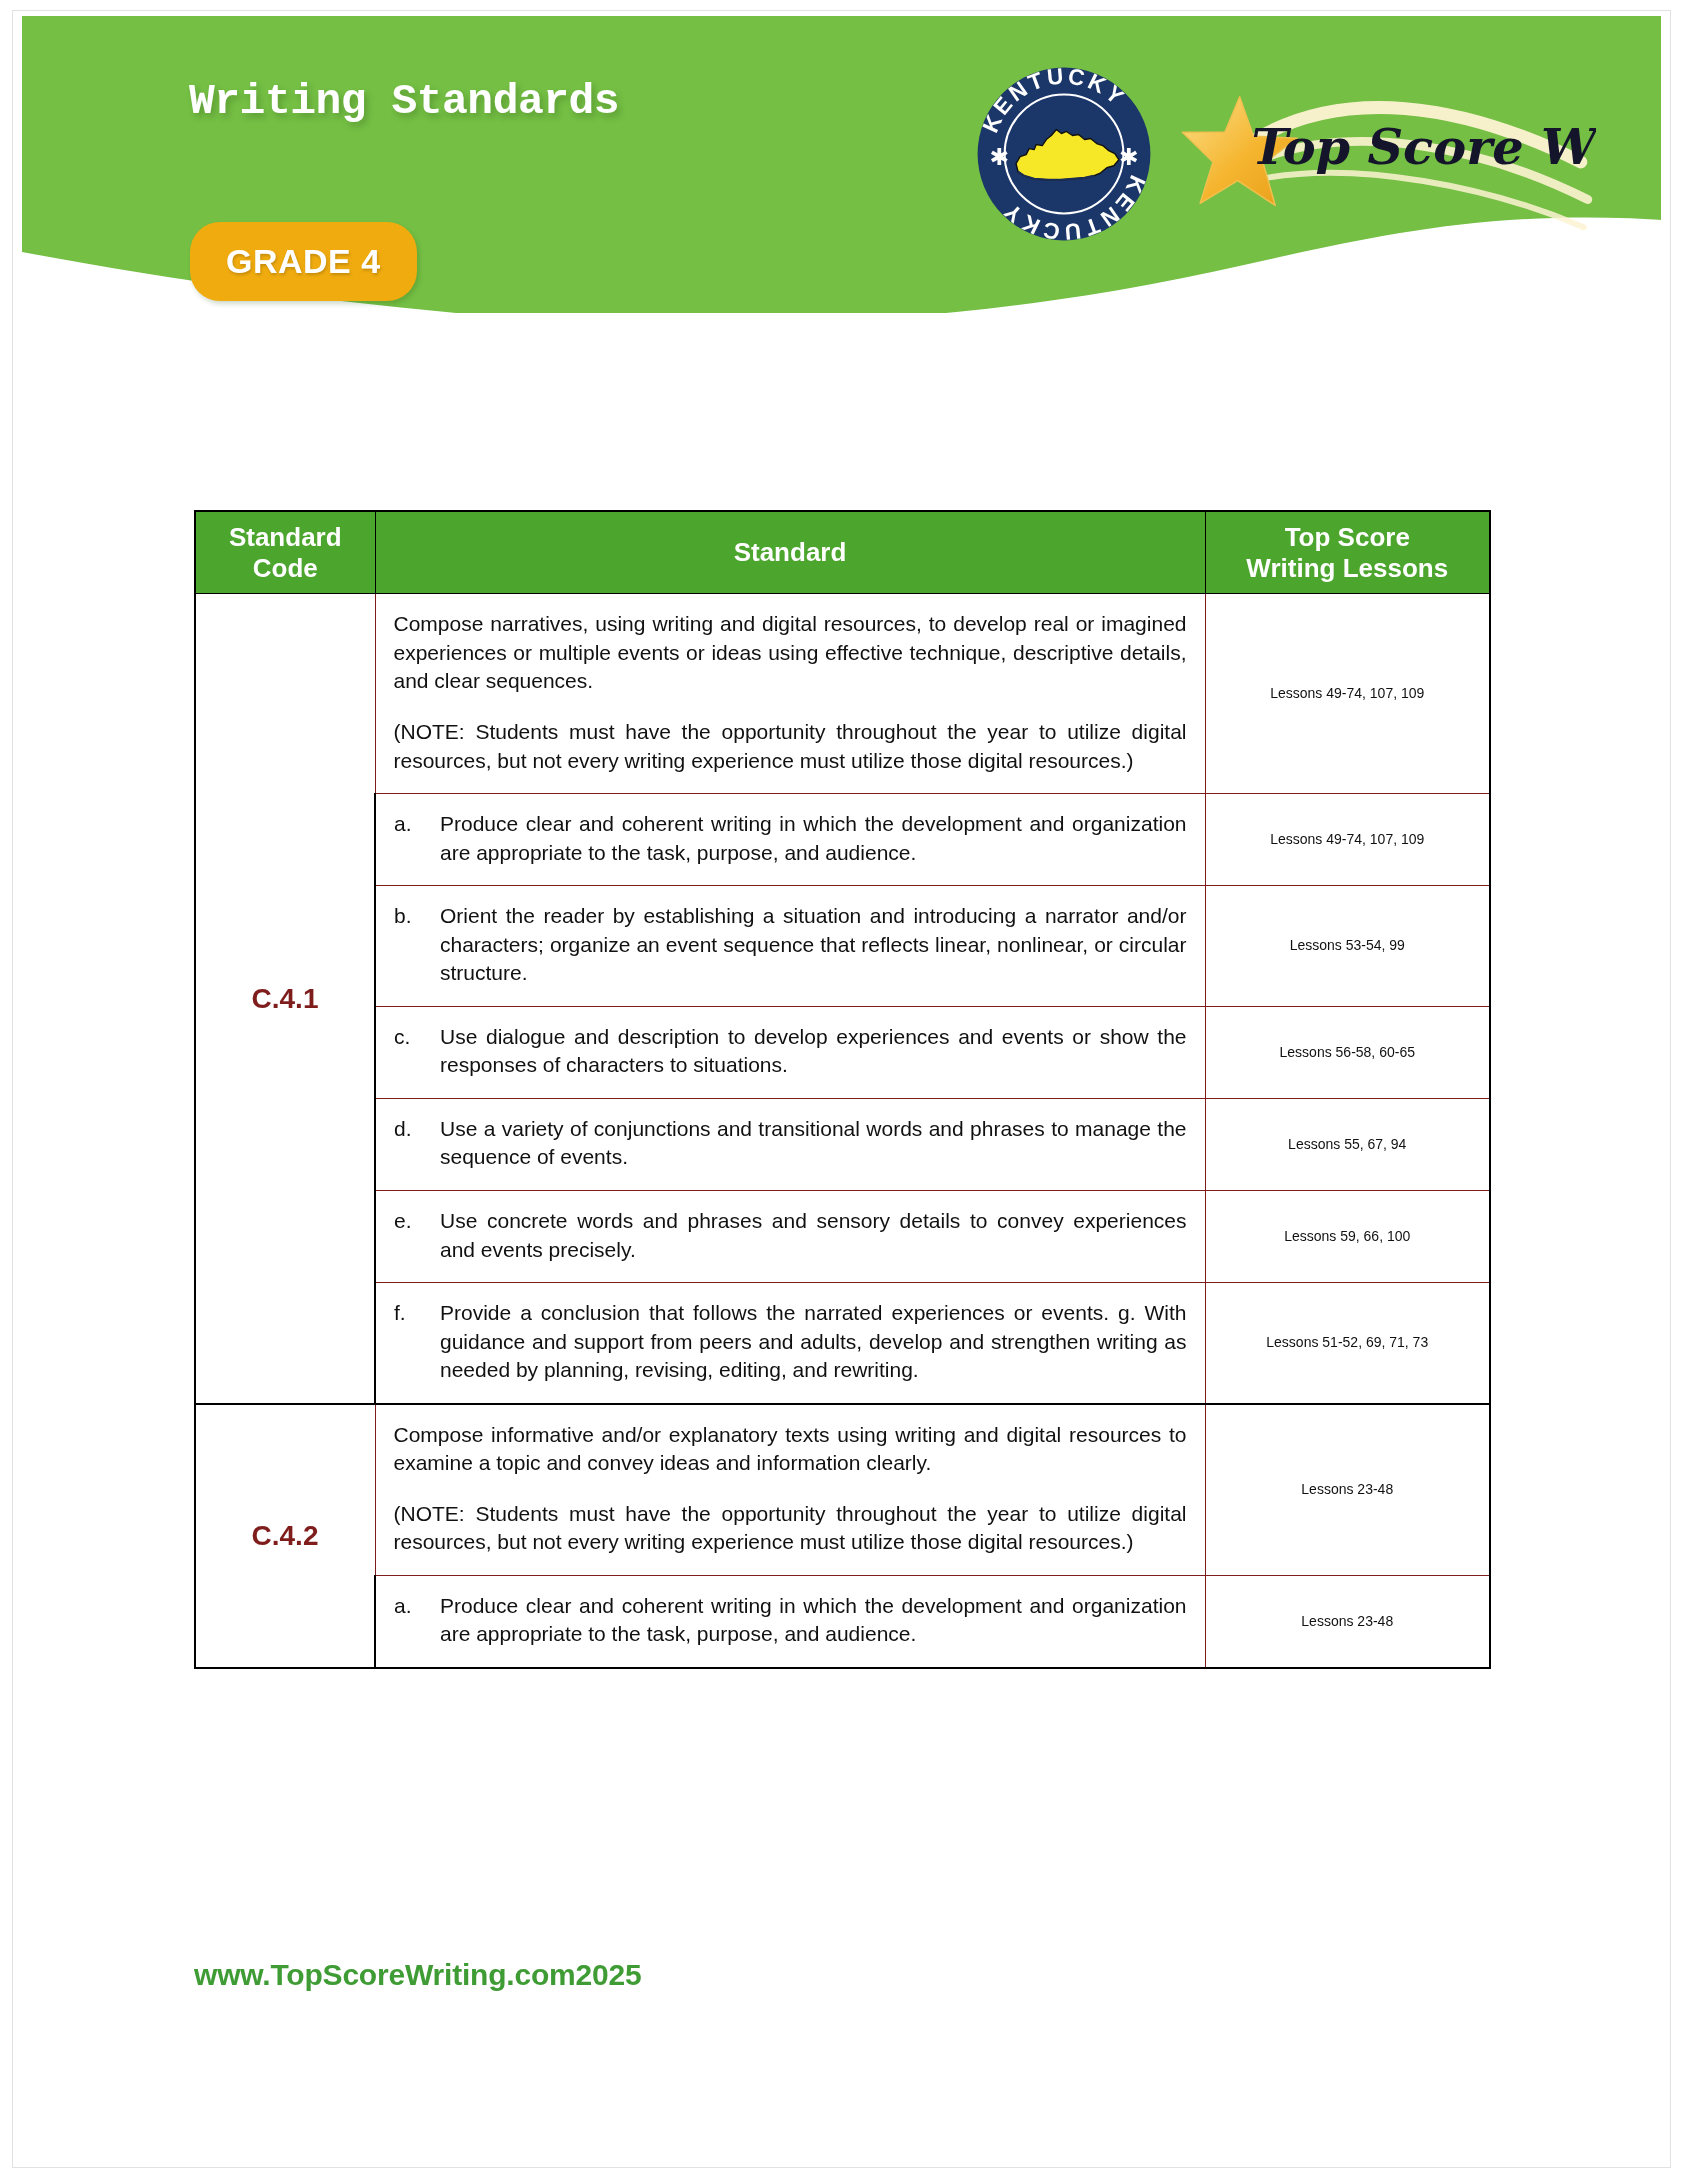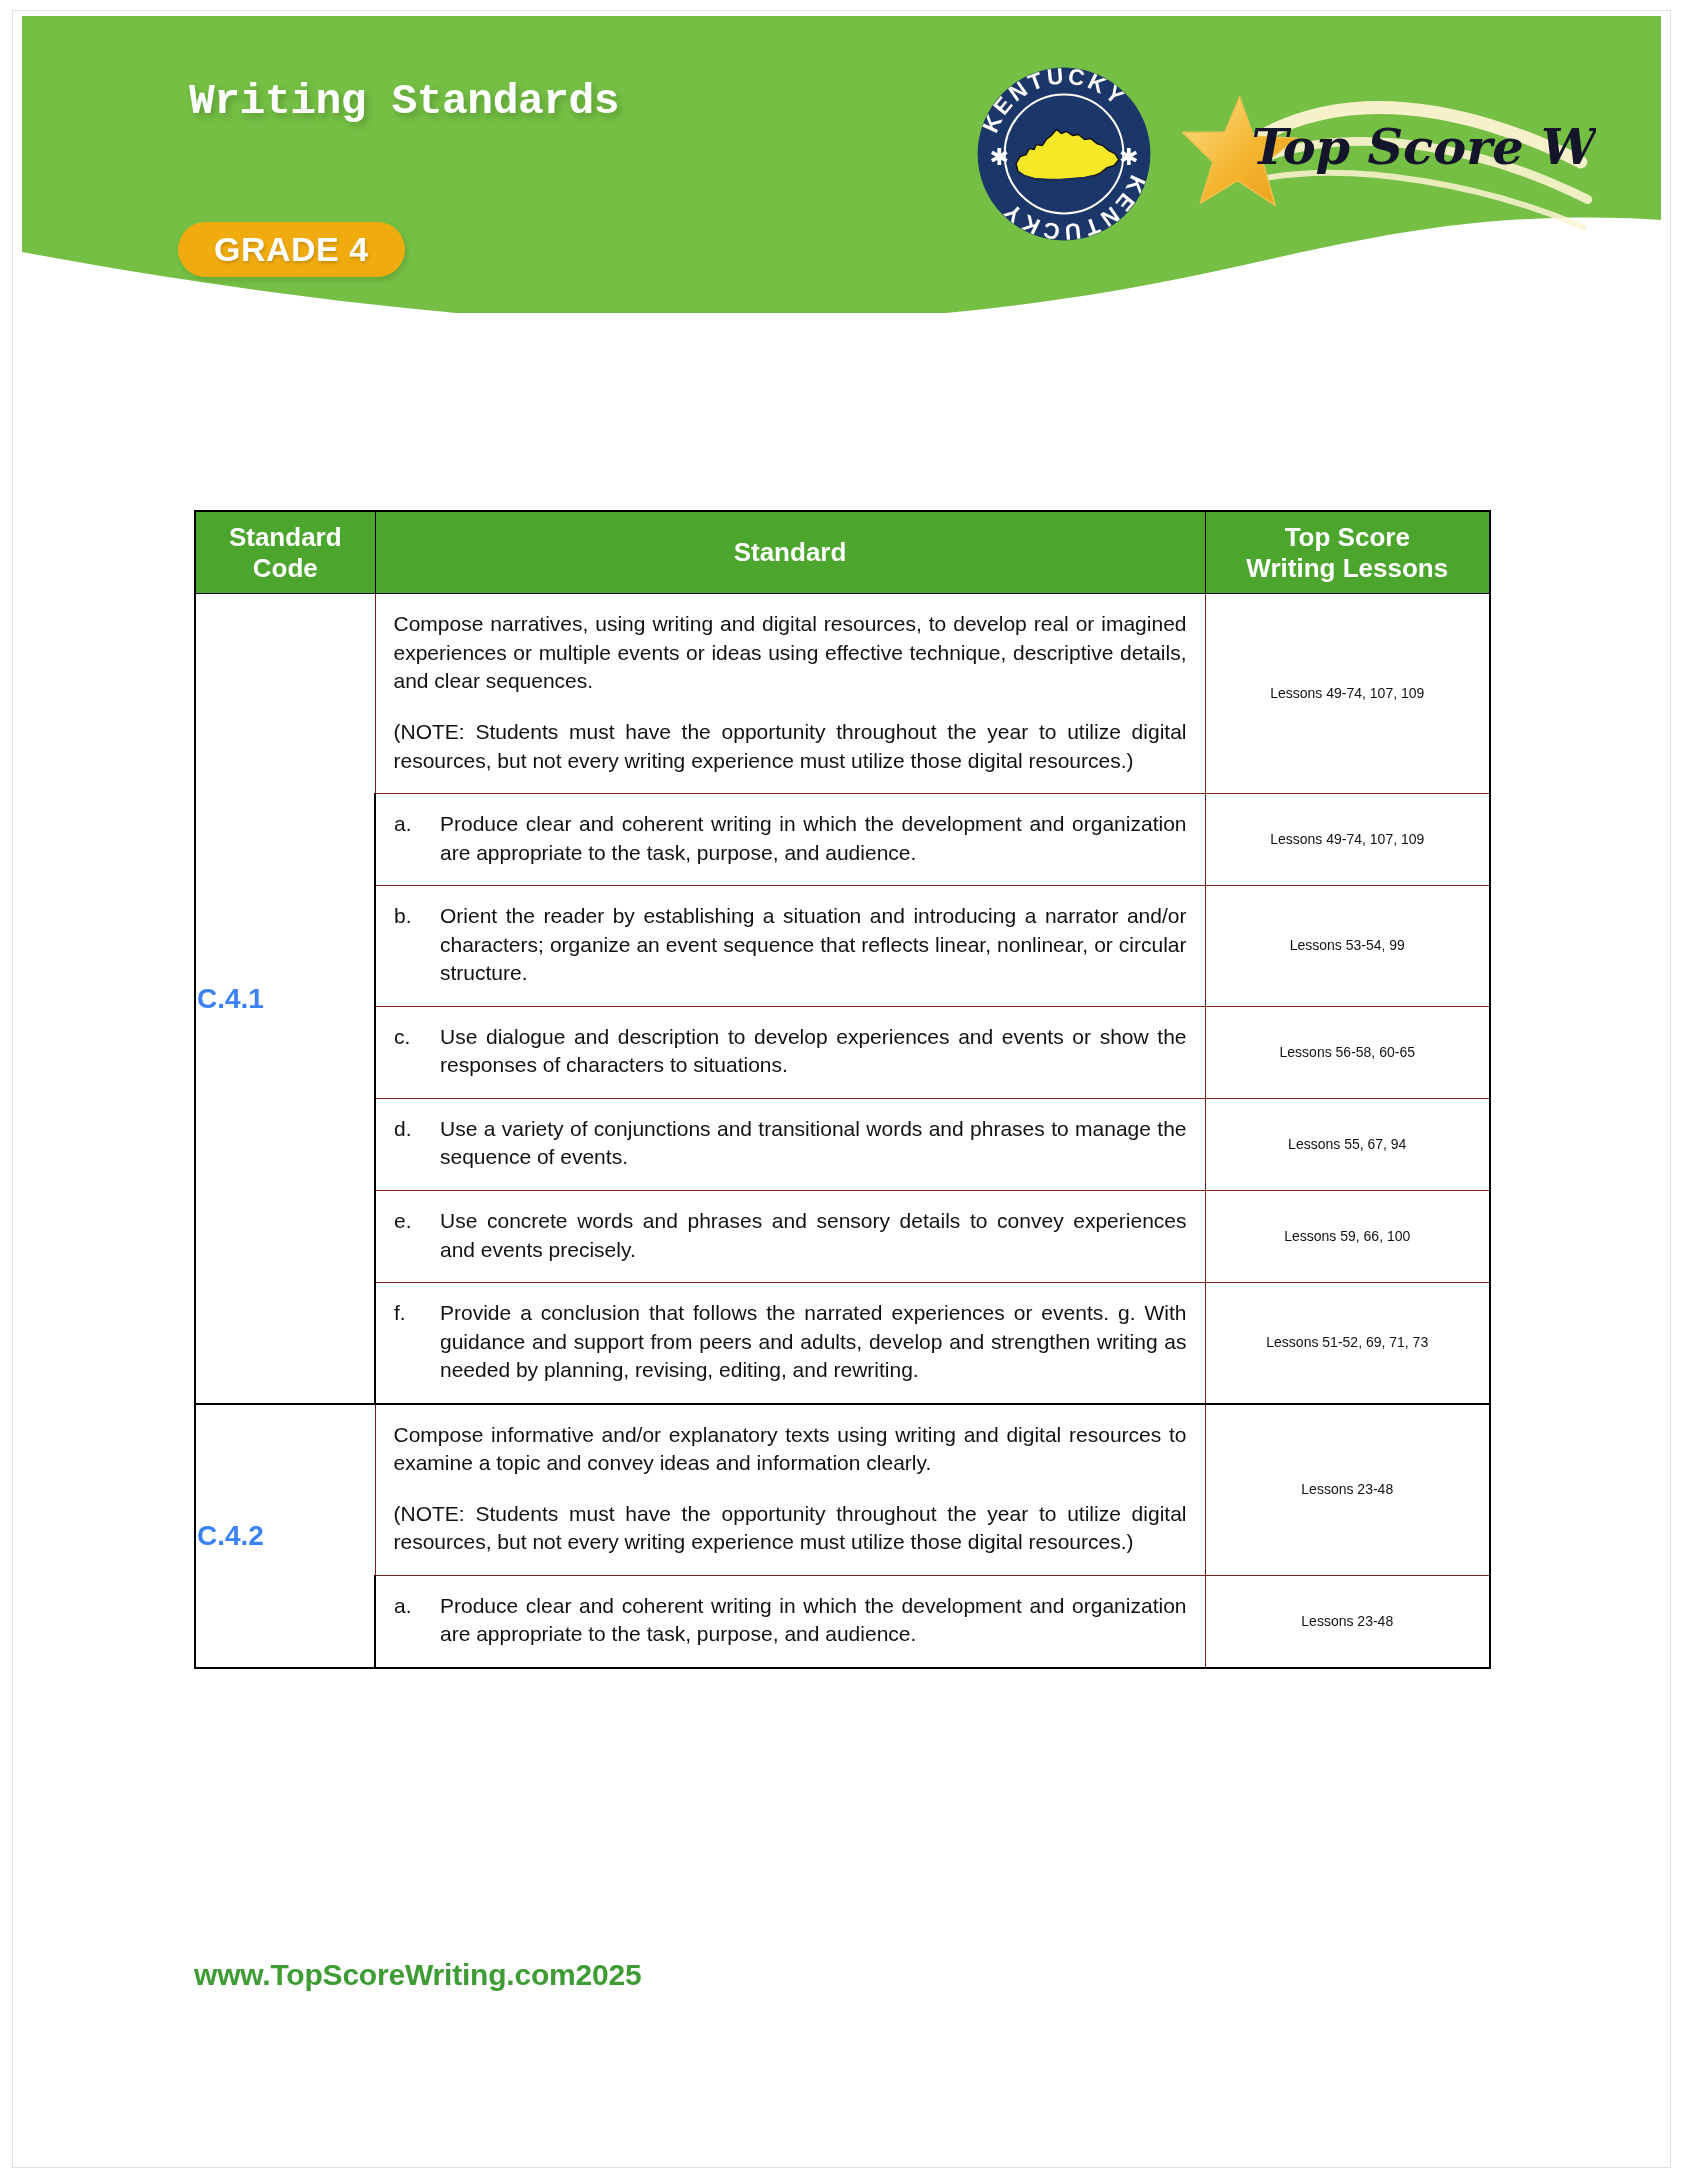--- a/index.html
+++ b/index.html
@@ -49,24 +49,24 @@
     font-size: 43px;
     font-weight: bold;
     color: #ffffff;
     letter-spacing: -0.5px;
     text-shadow: 3px 4px 6px rgba(40,80,20,0.30);
     white-space: nowrap;
     font-family: Liberation Mono, monospace;
   }
   .grade-badge {
     position: absolute;
-    left: 156px;
+    left: 168px;
     top: 206px;
     height: 55px;
-    padding: 0 36px;
+    padding: 12px 36px;
     display: flex;
     align-items: center;
     justify-content: center;
     background: #f0ac0f;
     border-radius: 30px;
     box-shadow: 2px 3px 5px rgba(40,80,20,0.22);
   }
   .grade-badge span {
     color: #ffffff;
     font-size: 34px;
@@ -127,24 +127,24 @@
     text-align: center;
     padding: 10px 6px;
     line-height: 1.18;
     border-color: #000000;
   }
   col.c-code  { width: 180px; }
   col.c-std   { width: 830px; }
   col.c-less  { width: 285px; }
 
   td.code-cell {
-    text-align: left;
+    text-align: center;
     font-size: 28px;
     font-weight: bold;
-    color: #3b82f6;
+    color: #7f1d1d;
     border-bottom: 2.5px solid #000;
   }
   td.std-cell {
     padding: 16px 18px 18px 18px;
     font-size: 21px;
     line-height: 1.36;
     color: #111111;
     text-align: justify;
     text-justify: inter-word;
   }

